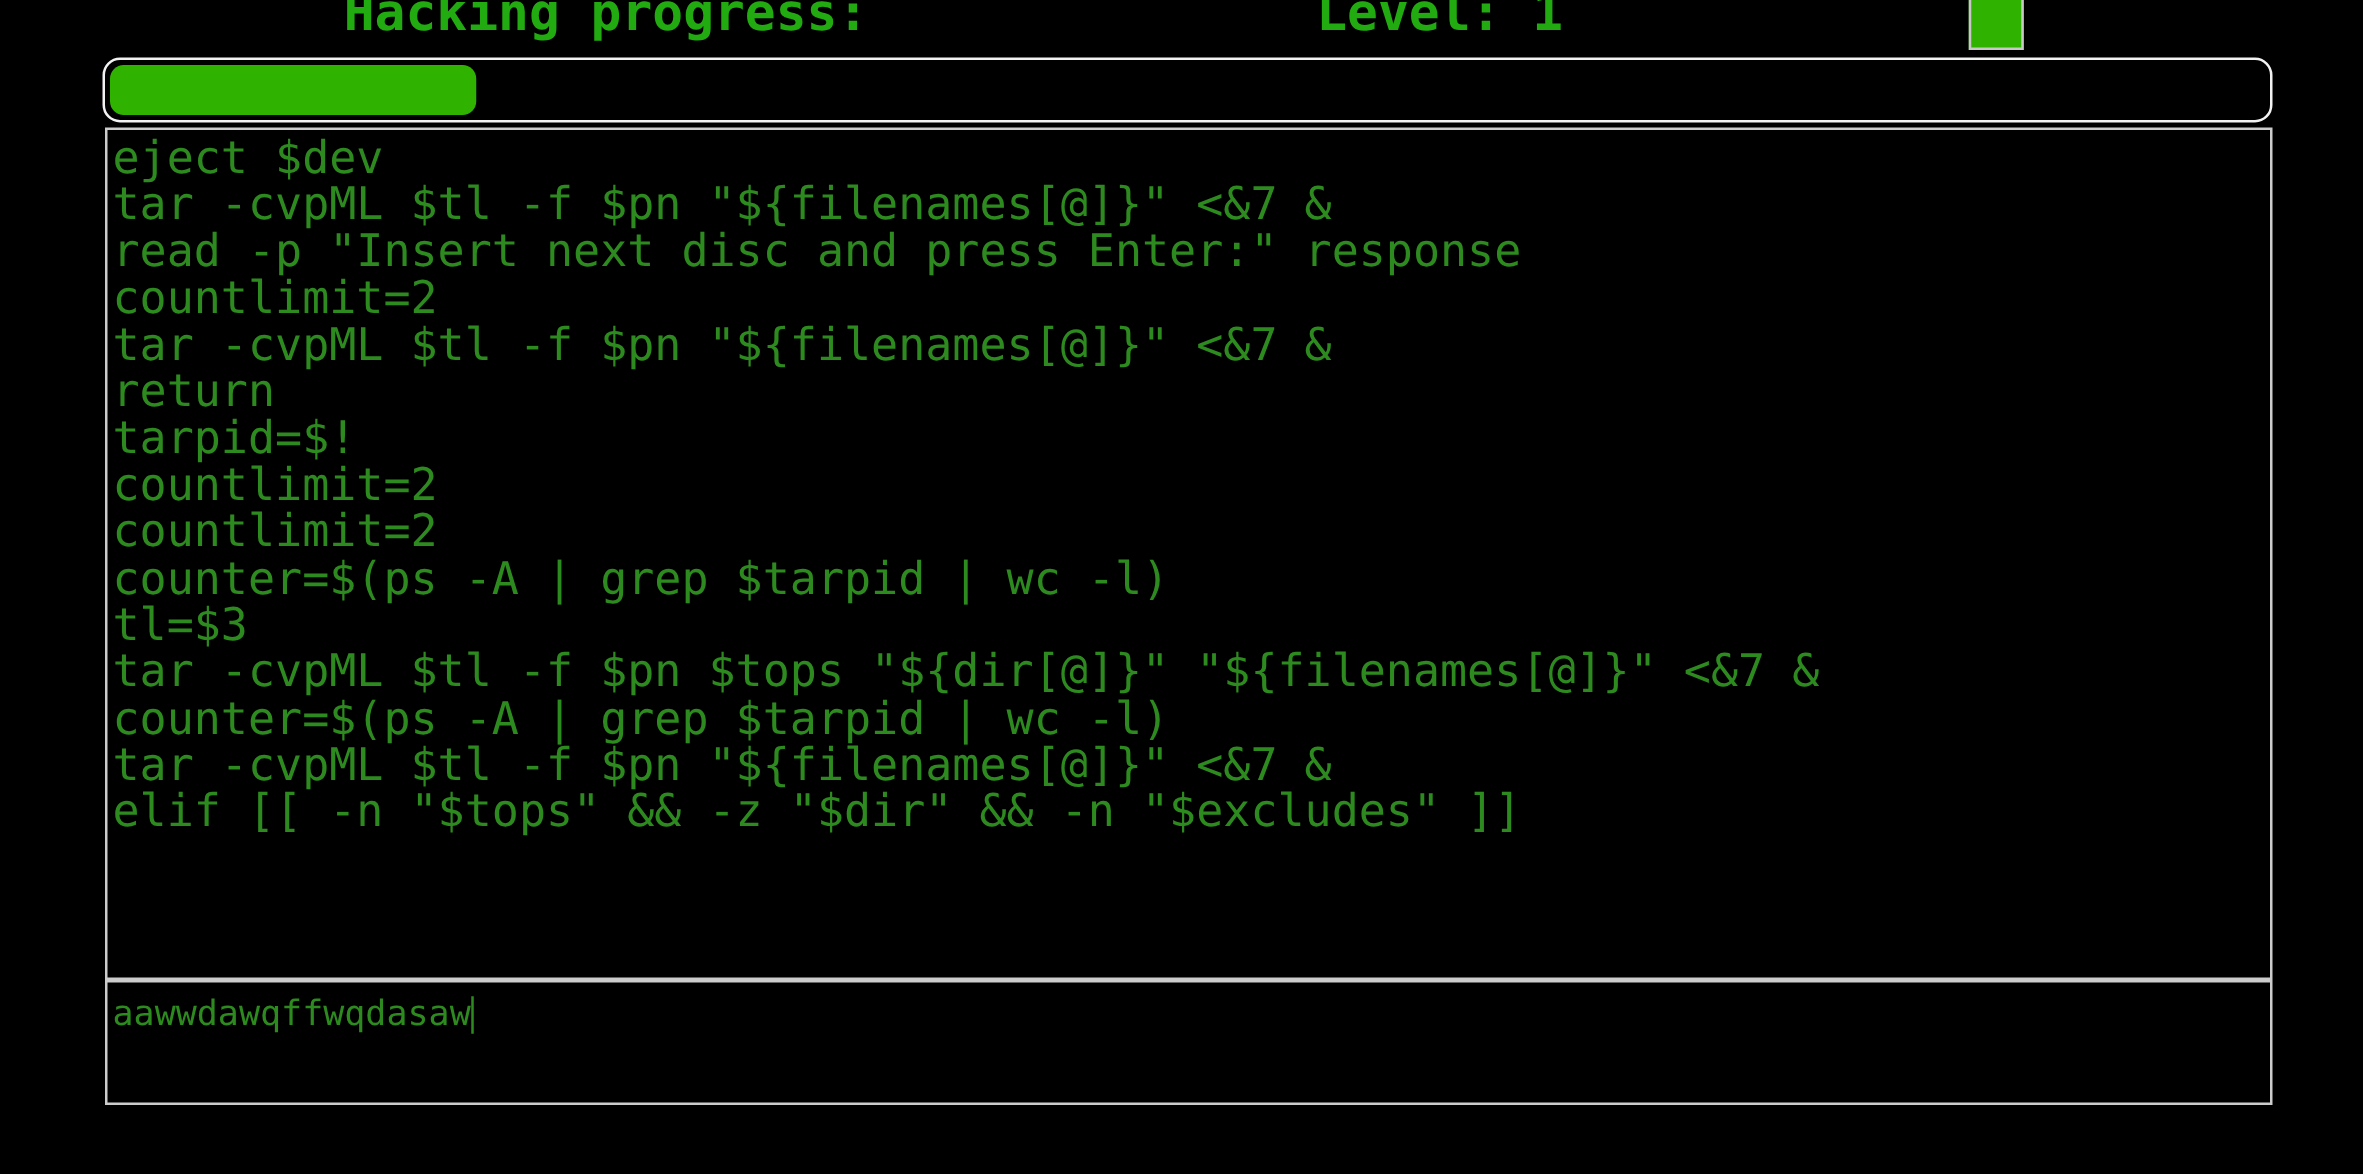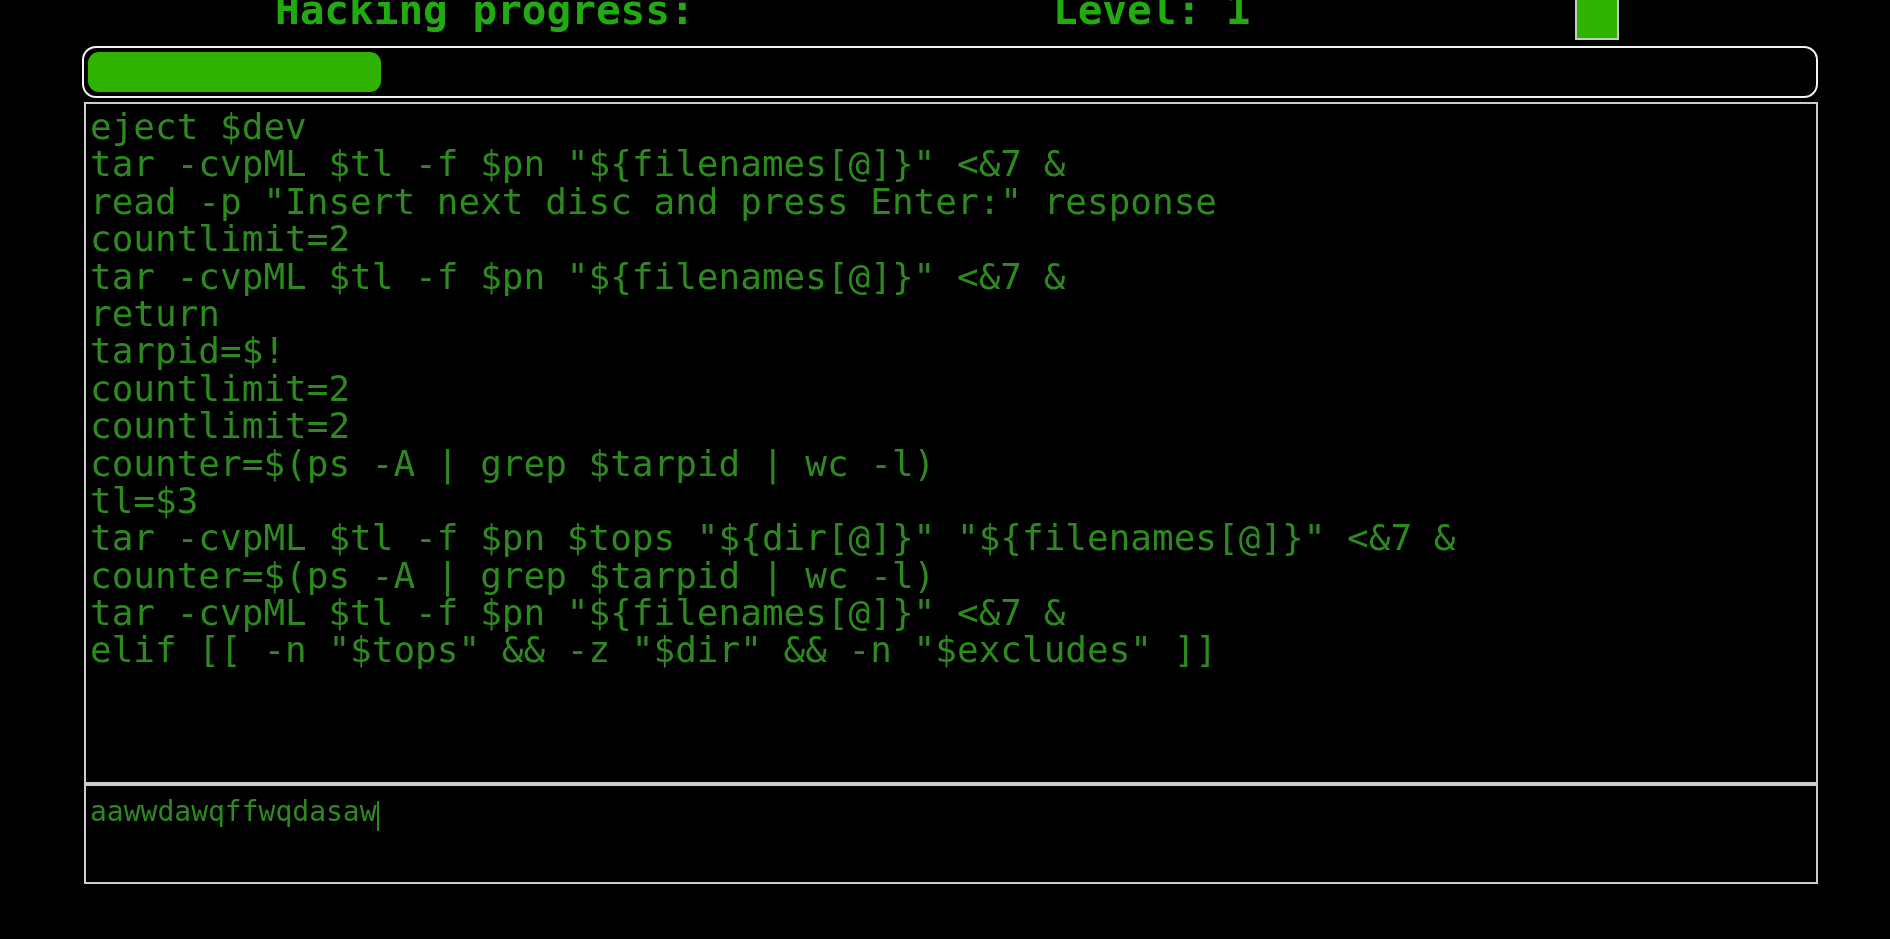--- a/index.html
+++ b/index.html
@@ -113,21 +113,21 @@
     height: 100px;
     border: 2px solid #cccccc;
     border-top: 2px solid #cccccc;
     box-sizing: border-box;
     background: #000000;
     overflow: hidden;
     padding: 6px 0 0 4px;
   }
   #input-line-wrap {
     display: flex;
-    align-items: center;
+    align-items: flex-start;
     height: 38px;
   }
   #input-value {
     font-family: "DejaVu Sans Mono", monospace;
     font-size: 28px;
     line-height: 37px;
     color: #2d8a1f;
     white-space: pre;
   }
   #input-caret {

